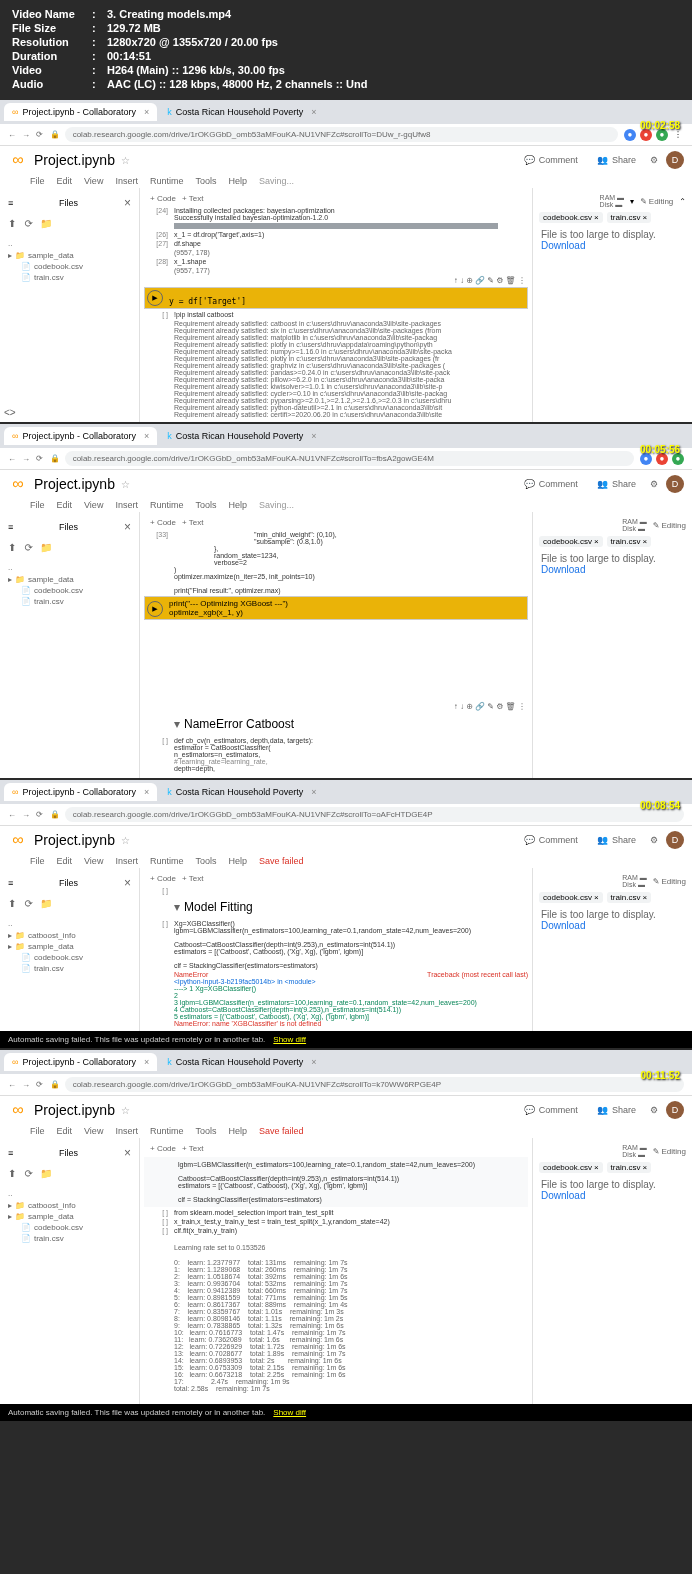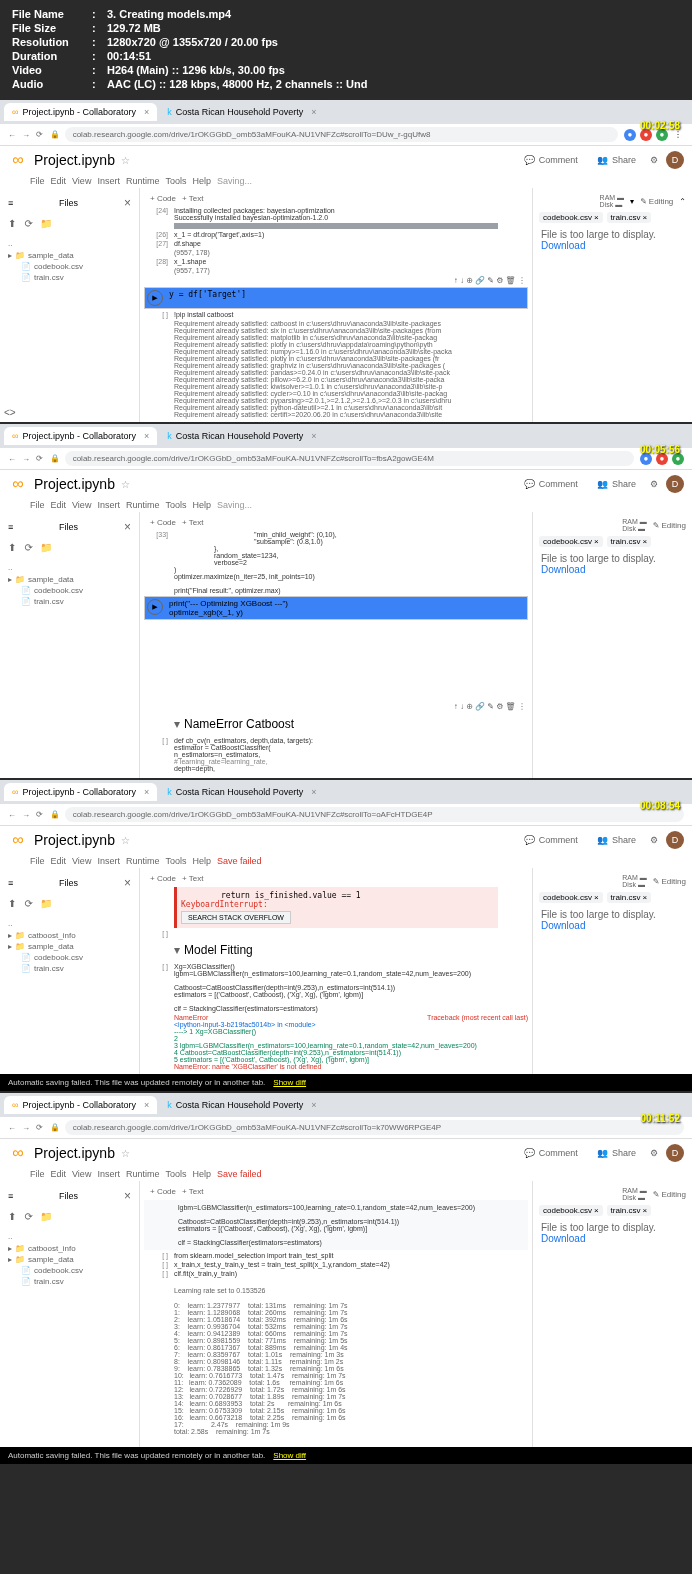--- a/index.html
+++ b/index.html
@@ -20,41 +20,41 @@
 .timestamp{position:absolute;top:20px;right:12px;color:#ff0;font-size:10px;font-weight:bold;text-shadow:1px 1px 2px #000;z-index:10}
 .colab-top{display:flex;align-items:center;padding:4px 8px;background:#fff;justify-content:space-between}
 .colab-left{display:flex;align-items:center;gap:6px}
 .colab-logo{width:20px;height:20px;display:flex;align-items:center;justify-content:center}
 .colab-title{font-size:14px}
 .star{color:#999;font-size:10px}
 .colab-right{display:flex;align-items:center;gap:8px;font-size:9px}
 .comment-btn,.share-btn{display:flex;align-items:center;gap:3px;color:#666;padding:2px 6px}
 .gear{color:#666}
 .avatar{width:18px;height:18px;background:#8e5b3a;border-radius:50%;color:#fff;display:flex;align-items:center;justify-content:center;font-size:9px}
-.colab-menu{display:flex;gap:6px;padding:2px 30px;font-size:9px;color:#666}
+.colab-menu{display:flex;gap:12px;padding:2px 30px;font-size:9px;color:#666}
 .colab-menu .save{color:#999}
 .colab-menu .save-failed{color:#d93025}
 .main-area{display:flex}
 .sidebar{width:140px;border-right:1px solid #e0e0e0;padding:4px}
 .sidebar-header{display:flex;justify-content:space-between;align-items:center;padding:4px;font-size:9px}
 .sidebar-close{font-size:12px;color:#666}
 .sidebar-icons{display:flex;gap:8px;padding:4px;color:#666;font-size:10px}
 .sidebar-nav{display:flex;flex-direction:column;padding:4px;font-size:8px}
 .sidebar-item{display:flex;align-items:center;gap:3px;padding:1px 0;color:#666}
 .folder-icon{color:#666}
 .dots{color:#666;padding:2px 0}
 .content{flex:1;display:flex}
 .notebook{flex:1;padding:4px}
 .toolbar{display:flex;gap:6px;padding:2px 6px;font-size:8px;color:#666}
 .cell{margin:2px 0;font-family:monospace;font-size:7px;display:flex}
 .cell-num{color:#888;width:30px;text-align:right;padding-right:6px}
 .cell-content{flex:1;color:#333}
 .cell-output{color:#666;padding-left:30px;font-size:7px}
 .cell-toolbar{display:flex;justify-content:flex-end;gap:4px;font-size:8px;color:#666;padding:2px}
-.active-cell{border:1px solid #ccc;background:#3b82f6;padding:2px;display:flex;align-items:flex-start}
+.active-cell{border:1px solid #ccc;background:#eab308;padding:2px;display:flex;align-items:flex-end}
 .play-btn{width:16px;height:16px;border-radius:50%;border:1px solid #666;display:flex;align-items:center;justify-content:center;margin-right:6px;font-size:7px}
 .right-panel{width:160px;border-left:1px solid #e0e0e0;padding:4px;font-size:8px}
 .right-top{display:flex;justify-content:flex-end;gap:6px;align-items:center;padding:2px}
 .ram-disk{font-size:7px;color:#666}
 .editing{color:#666;display:flex;align-items:center;gap:2px}
 .file-tabs{display:flex;gap:4px;padding:2px;font-size:8px}
 .file-tab{display:flex;align-items:center;gap:2px;padding:1px 4px;background:#f1f3f4;border-radius:3px}
 .file-msg{color:#666;font-size:10px;padding:4px}
 .file-msg a{color:#1a73e8}
 .section-title{font-size:12px;padding:4px 30px;display:flex;align-items:center;gap:4px}
@@ -63,21 +63,21 @@
 .search-btn{background:#f1f3f4;border:1px solid #ccc;padding:2px 6px;font-size:7px;margin-top:2px}
 .bottom-bar{background:#000;color:#ccc;font-size:8px;padding:4px 8px;display:flex;align-items:center;gap:8px}
 .show-diff{color:#ff0;text-decoration:underline}
 .gray-bar{background:#9aa0a6;height:6px;margin:2px 30px}
 </style>
 </head>
 <body>
 
 <div class="header">
 <div class="header-row">
-      <span class="header-label">File Name</span>
+      <span class="header-label">Video Name</span>
       <span class="header-colon">:</span>
       <span>3. Creating models.mp4</span>
     </div>
 <div class="header-row">
       <span class="header-label">File Size</span>
       <span class="header-colon">:</span>
       <span>129.72 MB</span>
     </div>
 <div class="header-row">
       <span class="header-label">Resolution</span>
@@ -472,25 +472,20 @@
             <span>train.csv</span>
           </div>
 </div>
 </div>
 <div class="content">
 <div class="notebook">
 <div class="toolbar">
             <span>+ Code</span>
             <span>+ Text</span>
           </div>
-<div class="error-box">
-<div style="padding-left:40px;font-family:monospace">return is_finished.value == 1</div>
-<div style="color:#d93025;font-family:monospace">KeyboardInterrupt:</div>
-<button class="search-btn">SEARCH STACK OVERFLOW</button>
-</div>
 <div class="cell">
             <span class="cell-num">[ ]</span>
           </div>
 <div class="section-title">
             <span class="section-arrow">▾</span>
             <span>Model Fitting</span>
           </div>
 <div class="cell">
             <span class="cell-num">[ ]</span>
             <span class="cell-content">

